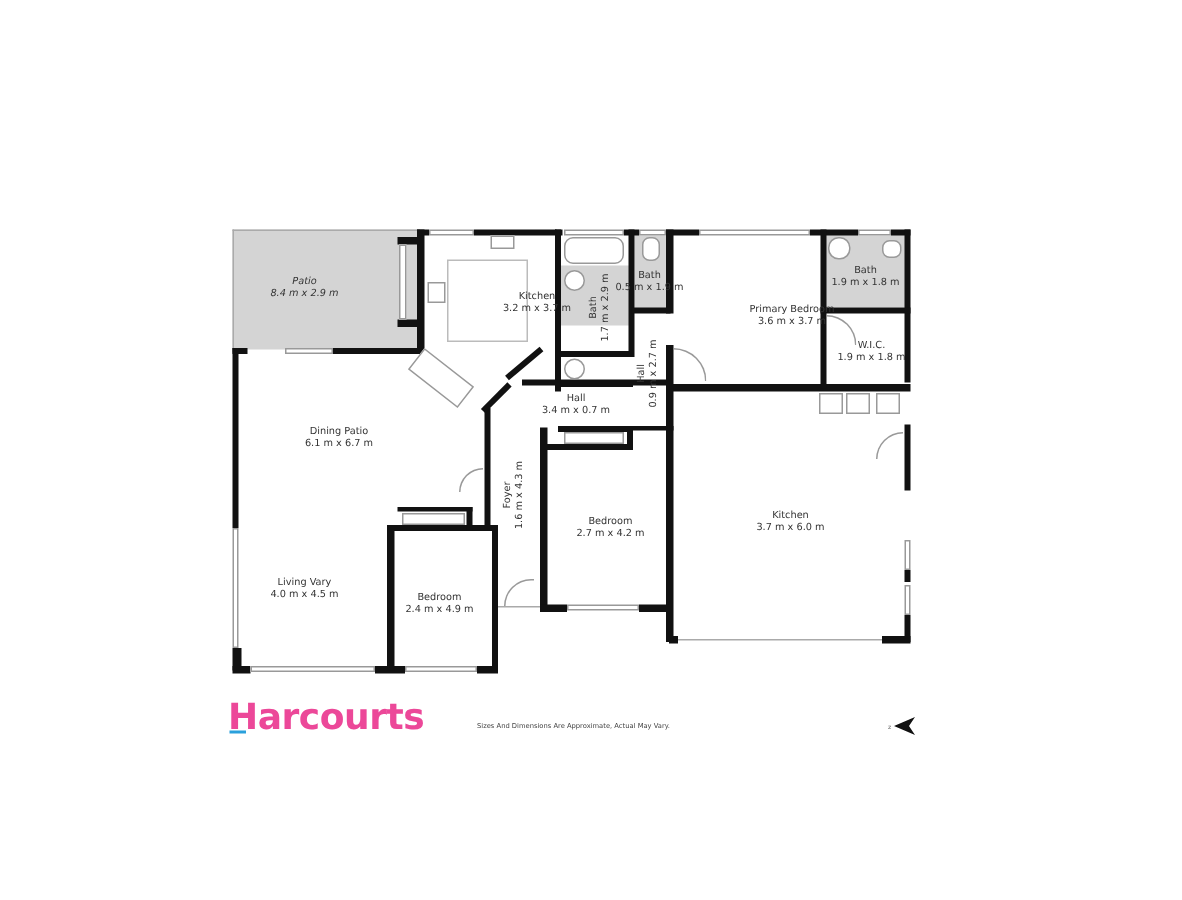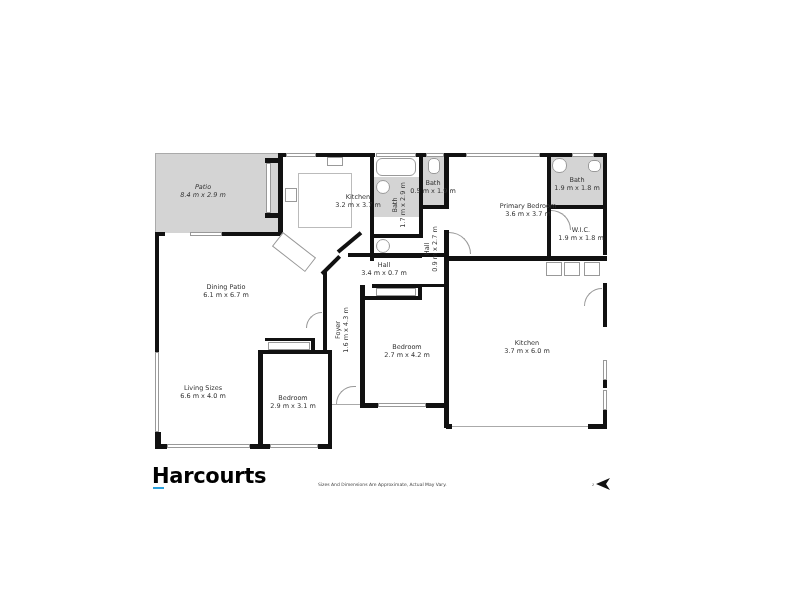--- a/index.html
+++ b/index.html
@@ -6,21 +6,21 @@
   body { width:788px; height:600px; position:relative; overflow:hidden; font-family:"DejaVu Sans", sans-serif; }
   .plan { position:absolute; left:0; top:0; width:788px; height:600px; }
   .w { position:absolute; background:#111; }
   .thin { position:absolute; background:#aaa; }
   .fill { position:absolute; background:#d4d4d4; }
   .win { position:absolute; background:#fff; border:1px solid #999; box-sizing:border-box; }
   .lbl { position:absolute; text-align:center; font-size:6.5px; color:#333; line-height:8px; white-space:nowrap; transform:translateX(-50%); }
   .lbl.rot { transform:translate(-50%,-50%) rotate(-90deg); transform-origin:center; }
   .fixture { position:absolute; border:1px solid #999; background:#fff; box-sizing:border-box; }
   .door { position:absolute; border:1px solid #999; box-sizing:border-box; }
-  .logo { position:absolute; left:152px; top:464px; font-family:"DejaVu Sans", sans-serif; font-weight:bold; font-size:21px; color:#000000; letter-spacing:-0.3px; }
+  .logo { position:absolute; left:152px; top:464px; font-family:"DejaVu Sans", sans-serif; font-weight:bold; font-size:24px; color:#ec4899; letter-spacing:-0.3px; }
   .logo-bar { position:absolute; left:153px; top:487px; width:11px; height:2px; background:#2aa0dc; }
   .disclaimer { position:absolute; left:318px; top:482px; font-size:4.5px; color:#444; white-space:nowrap; }
   .compass { position:absolute; left:592px; top:476px; }
 </style>
 </head>
 <body>
 
 <div class="plan">
 
   <div class="fill" style="left:155px;top:153px;width:125px;height:80px;"></div>
@@ -180,26 +180,26 @@
   </div>
   <div class="lbl" style="left:407px;top:343px;">
     <div>Bedroom</div>
     <div>2.7 m x 4.2 m</div>
   </div>
   <div class="lbl" style="left:527px;top:339px;">
     <div>Kitchen</div>
     <div>3.7 m x 6.0 m</div>
   </div>
   <div class="lbl" style="left:203px;top:384px;">
-    <div>Living Sizes</div>
-    <div>6.6 m x 4.0 m</div>
+    <div>Living Vary</div>
+    <div>4.0 m x 4.5 m</div>
   </div>
   <div class="lbl" style="left:293px;top:394px;">
     <div>Bedroom</div>
-    <div>2.9 m x 3.1 m</div>
+    <div>2.4 m x 4.9 m</div>
   </div>
 </div>
 
 <div class="logo">Harcourts</div>
 <div class="logo-bar"></div>
 <div class="disclaimer">Sizes And Dimensions Are Approximate, Actual May Vary.</div>
 <div class="compass">
   <svg width="22" height="14" viewBox="0 0 22 14">
     <text x="0" y="9" font-size="4" fill="#666" font-family="DejaVu Sans, sans-serif">z</text>
     <polygon points="4,7 18,1 14,7 18,13" fill="#111"></polygon>

